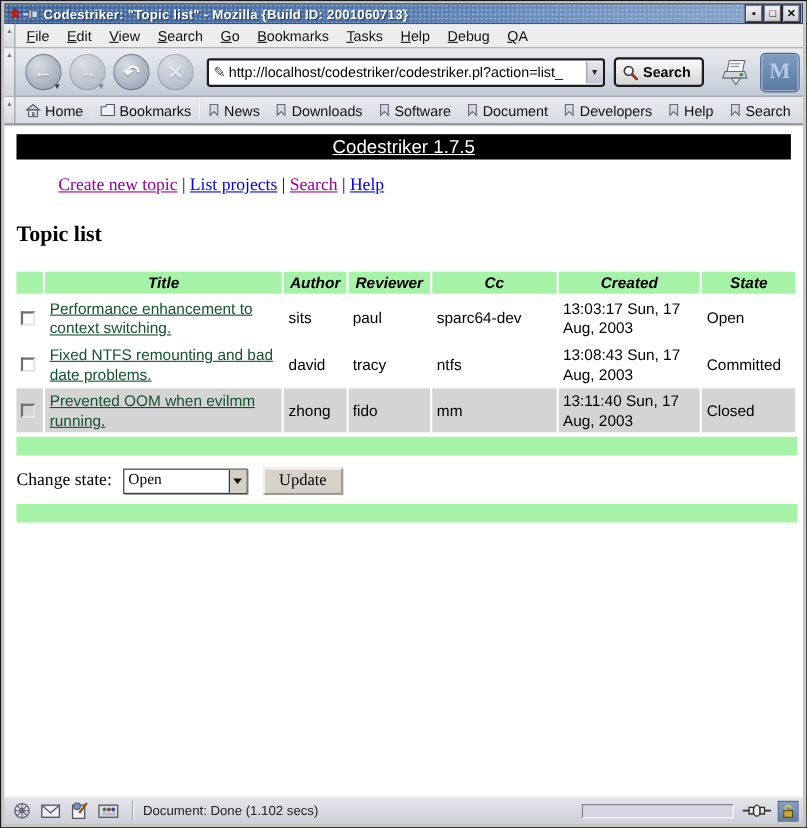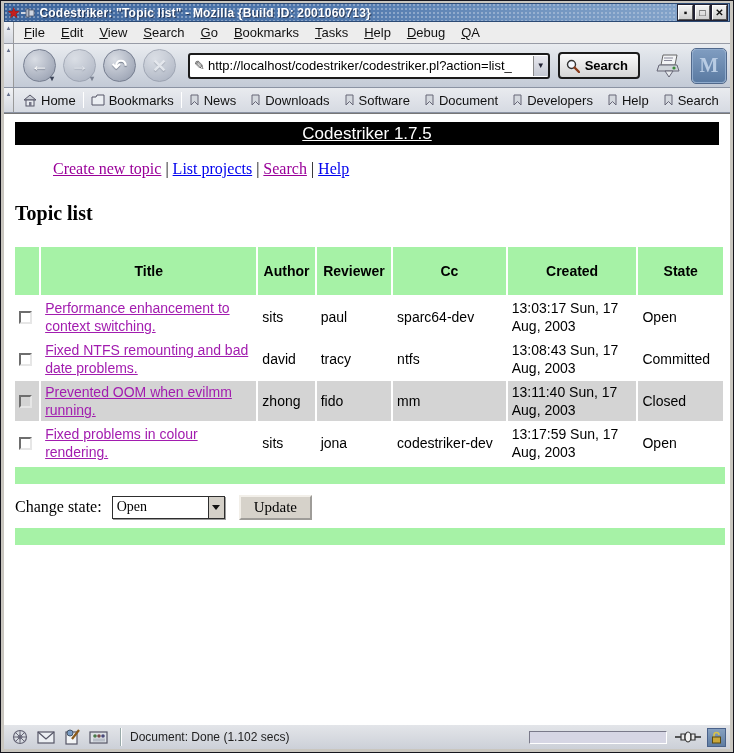--- a/index.html
+++ b/index.html
@@ -133,26 +133,26 @@
   a.unvisited { color:#0000ee; }
   h1.page-title { margin:24px 0 20px 0; font-size:20px; color:#000; font-family:"Liberation Serif",serif; }
 
   table.topics {
     border-collapse:separate; border-spacing:2px;
     table-layout:fixed; width:712px; margin-left:-2px;
     font-family:"Liberation Sans",sans-serif; font-size:14px; color:#000;
   }
   table.topics th {
     background:var(--green); font-size:14px; font-weight:bold; text-align:center;
-    padding:16px 2px; height:20px;
+    padding:2px 2px; height:20px;font-style:italic;
   }
   table.topics td { padding:2px 4px; vertical-align:middle; line-height:18px; height:40px; }
   tr.row-even td { background:#ffffff; }
   tr.row-odd td { background:#d4d4d4; }
-  td.cell-title a { color:#a21caf; text-decoration:underline;margin-top:36px; }
+  td.cell-title a { color:#14532d; text-decoration:underline;margin-top:36px; }
   input[type="checkbox"] {
     appearance:none; -webkit-appearance:none;
     width:13px; height:13px; background:transparent;
     border:2px solid; border-color:#6e6e6e #e6e6e6 #e6e6e6 #6e6e6e;
     display:block;
   }
   .green-bar { background:var(--green); height:17px; width:710px; }
   .green-bar.first { margin-top:2px; }
   .green-bar.second { margin-top:7px; }
 
@@ -429,31 +429,20 @@
         <td>
               <input type="checkbox" style="">
             </td>
         <td class="cell-title"><a href="#">Prevented OOM when evilmm running.</a></td>
         <td>zhong</td>
         <td>fido</td>
         <td>mm</td>
         <td>13:11:40 Sun, 17 Aug, 2003</td>
         <td>Closed</td>
       </tr>
-      <tr class="row-even">
-        <td>
-              <input type="checkbox" style="">
-            </td>
-        <td class="cell-title"><a href="#">Fixed problems in colour rendering.</a></td>
-        <td>sits</td>
-        <td>jona</td>
-        <td>codestriker-dev</td>
-        <td>13:17:59 Sun, 17 Aug, 2003</td>
-        <td>Open</td>
-      </tr>
     </tbody>
       </table>
 
     <div class="green-bar first"></div>
 
     <div class="change-row">
       <span>Change state:</span>
       <span class="select">
         <span class="select-value">Open</span>
         <span class="select-arrow">

